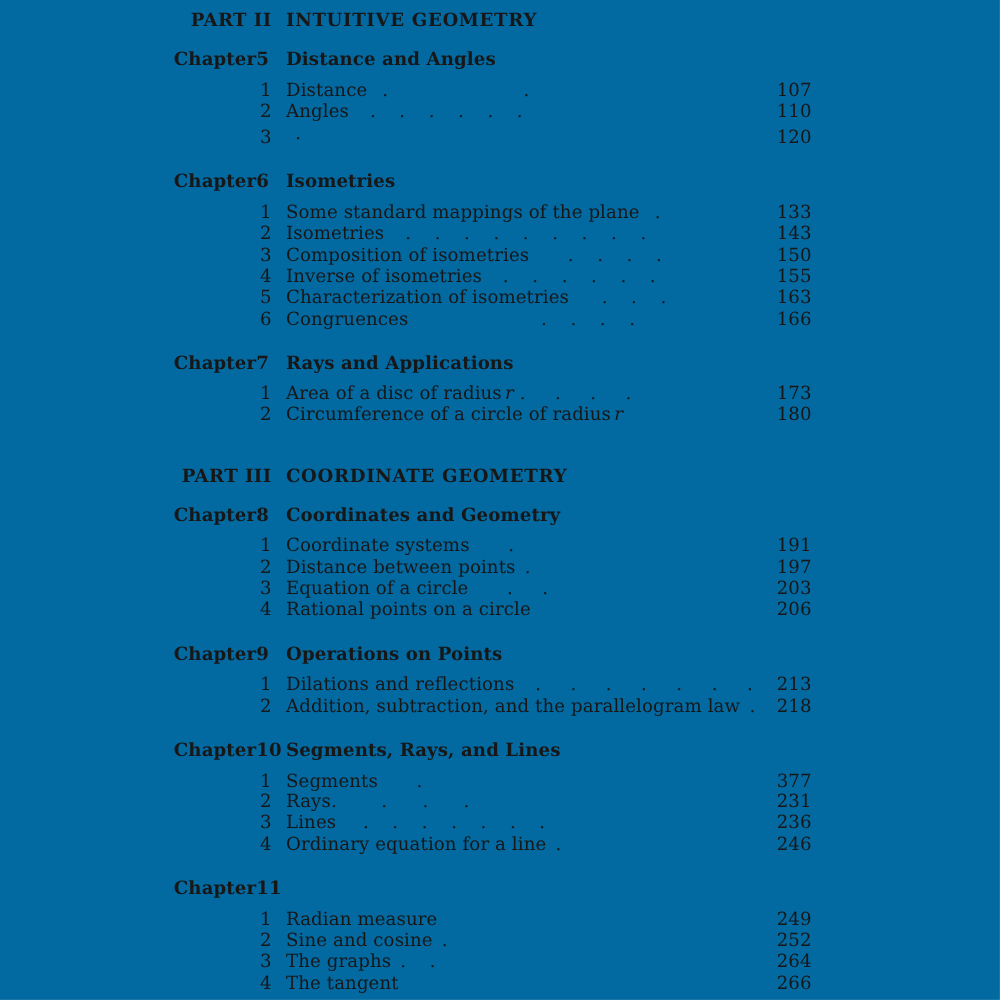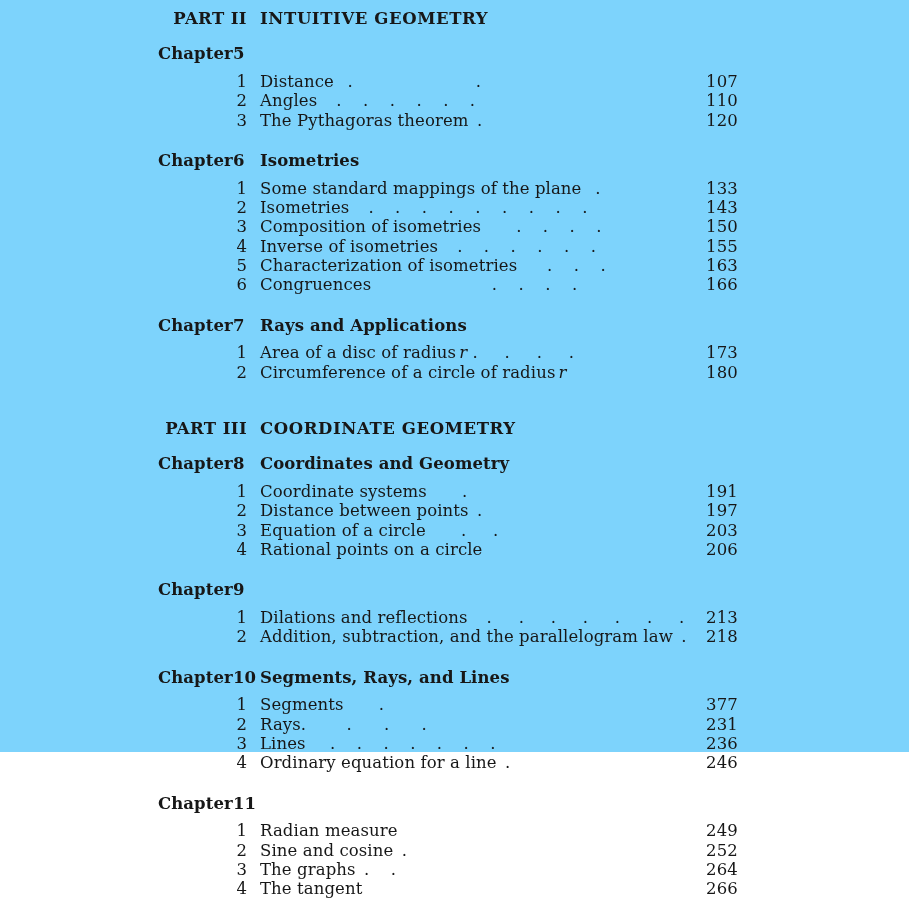--- a/index.html
+++ b/index.html
@@ -3,21 +3,21 @@
 <meta charset="utf-8">
 <style>
   html,body{margin:0;padding:0;}
   body{
     width:909px;height:909px;
     background:#ffffff;
     font-family:"DejaVu Serif","Liberation Serif",serif;
     color:#171717;
     overflow:hidden;
   }
-  .page{position:relative;width:909px;height:752px;background:#7dd3fc;}
+  .page{position:relative;width:909px;height:909px;background:#0369a1;}
   #toc{position:absolute;left:158px;top:9px;width:588px;}
   .row{display:flex;align-items:baseline;font-size:16.5px;line-height:19.3px;letter-spacing:0.1px;}
   .lbl{width:89px;flex:0 0 89px;display:flex;justify-content:flex-start;white-space:nowrap;}
   .part-row{font-weight:700;}
   .part-row .lbl{justify-content:flex-end;}
   .part-row .main{letter-spacing:0.6px;}
   .part-row .lbl .p-label{letter-spacing:0.4px;}
   .chapter-row{font-weight:700;margin-top:21px;}
   .part-row + .chapter-row{margin-top:16px;}
   .part-row.later{margin-top:37px;}
@@ -40,20 +40,23 @@
         </span>
     <span class="main">
           <span class="p-title">INTUITIVE GEOMETRY</span>
         </span>
   </div>
       <div class="row chapter-row">
     <span class="lbl">
       <span class="c-word">Chapter</span>
       <span class="c-num">5</span>
     </span>
+    <span class="main">
+          <span class="c-title">Distance and Angles</span>
+        </span>
   </div>
       <div class="items">
         <div class="row item-row">
     <span class="num i-num">1</span>
     <span class="main">
       <span class="i-title">Distance</span>
             <i class="i-math"></i>
             <span class="dots i-dots">  .                       .</span>
       <span class="spacer"></span>
     </span>
@@ -65,21 +68,20 @@
       <span class="i-title">Angles</span>
             <i class="i-math"></i>
             <span class="dots i-dots">   .    .    .    .    .    .</span>
       <span class="spacer"></span>
     </span>
     <span class="pg i-page">110</span>
   </div>
         <div class="row item-row">
     <span class="num i-num">3</span>
     <span class="main">
-      <span class="i-title">The Pythagoras theorem</span>
             <i class="i-math"></i>
             <span class="dots i-dots"> .</span>
       <span class="spacer"></span>
     </span>
     <span class="pg i-page">120</span>
   </div>
       </div>
       <div class="row chapter-row">
     <span class="lbl">
       <span class="c-word">Chapter</span>
@@ -239,20 +241,23 @@
       <span class="spacer"></span>
     </span>
     <span class="pg i-page">206</span>
   </div>
       </div>
       <div class="row chapter-row">
     <span class="lbl">
       <span class="c-word">Chapter</span>
       <span class="c-num">9</span>
     </span>
+    <span class="main">
+          <span class="c-title">Operations on Points</span>
+        </span>
   </div>
       <div class="items">
         <div class="row item-row">
     <span class="num i-num">1</span>
     <span class="main">
       <span class="i-title">Dilations and reflections</span>
             <i class="i-math"></i>
             <span class="dots i-dots">   .     .     .     .     .     .     .     .</span>
       <span class="spacer"></span>
     </span>

